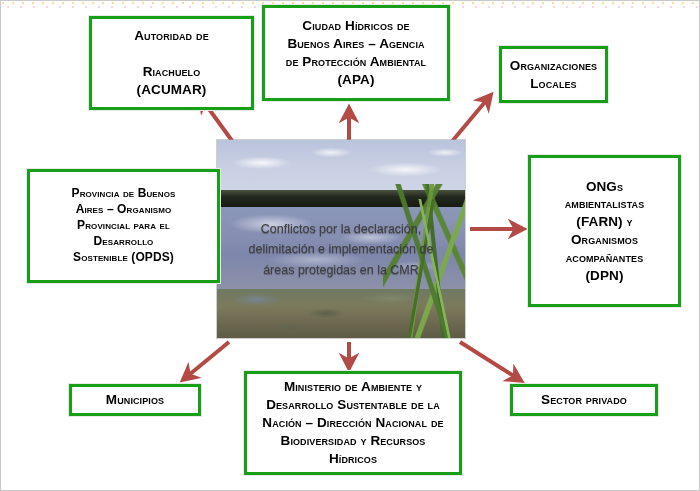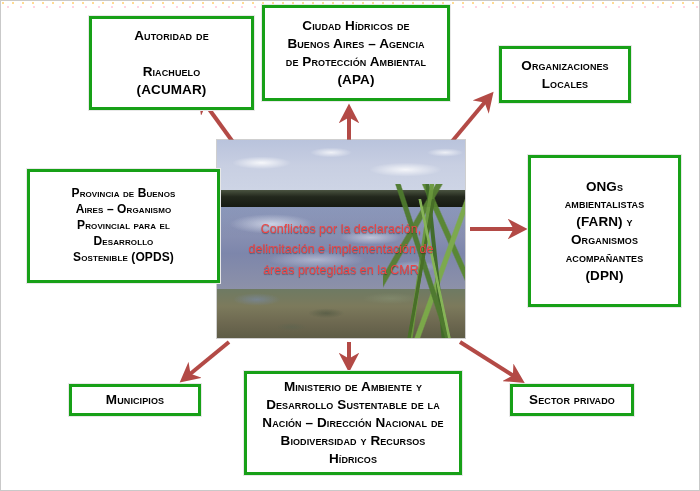--- a/index.html
+++ b/index.html
@@ -54,26 +54,26 @@
     display: block;
     width: 100%;
     padding: 0 4px;
     box-sizing: border-box;
     line-height: 1.32;
   }
 
   
   #box-acumar   { left: 88px;  top: 15px;  width: 165px; height: 94px;  font-size: 13.5px; }
   #box-apa      { left: 261px; top: 4px;   width: 188px; height: 96px;  font-size: 13.5px; }
-  #box-orgloc   { left: 498px; top: 45px;  width: 132px; height: 57px;  font-size: 13.5px; }
+  #box-orgloc   { left: 498px; top: 45px;  width: 109px; height: 57px;  font-size: 13.5px; }
   #box-opds     { left: 26px;  top: 168px; width: 193px; height: 114px; font-size: 12px; }
   #box-ongs     { left: 527px; top: 154px; width: 153px; height: 152px; font-size: 13.5px; }
   #box-munic    { left: 68px;  top: 383px; width: 132px; height: 32px;  font-size: 13.5px; }
   #box-minist   { left: 243px; top: 370px; width: 218px; height: 104px; font-size: 13.5px; }
-  #box-privado  { left: 509px; top: 383px; width: 124px; height: 32px;  font-size: 13.5px; }
+  #box-privado  { left: 509px; top: 383px; width: 148px; height: 32px;  font-size: 13.5px; }
 
   
   #photo {
     position: absolute;
     left: 216px;
     top: 139px;
     width: 248px;
     height: 198px;
     overflow: hidden;
     box-shadow: 0 0 0 1px rgba(160,160,160,.5);
@@ -136,21 +136,21 @@
     background:
       linear-gradient(78deg, transparent 52%, #86b457 53%, #86b457 55%, transparent 56%),
       linear-gradient(100deg, transparent 36%, #486f28 37%, #486f28 40%, transparent 41%);
   }
   #photo-caption {
     position: absolute;
     left: 0; right: 0; top: 40%;
     padding: 0 6px;
     box-sizing: border-box;
     text-align: center;
-    color: #ef4444;
+    color: #404040;
     font-family: "Liberation Sans", sans-serif;
     font-size: 12.5px;
     font-weight: 400;
     line-height: 1.62;
     text-shadow: 0 1px 1px rgba(0,0,0,.35);
   }
 
   
   .arrow-layer {
     position: absolute;

